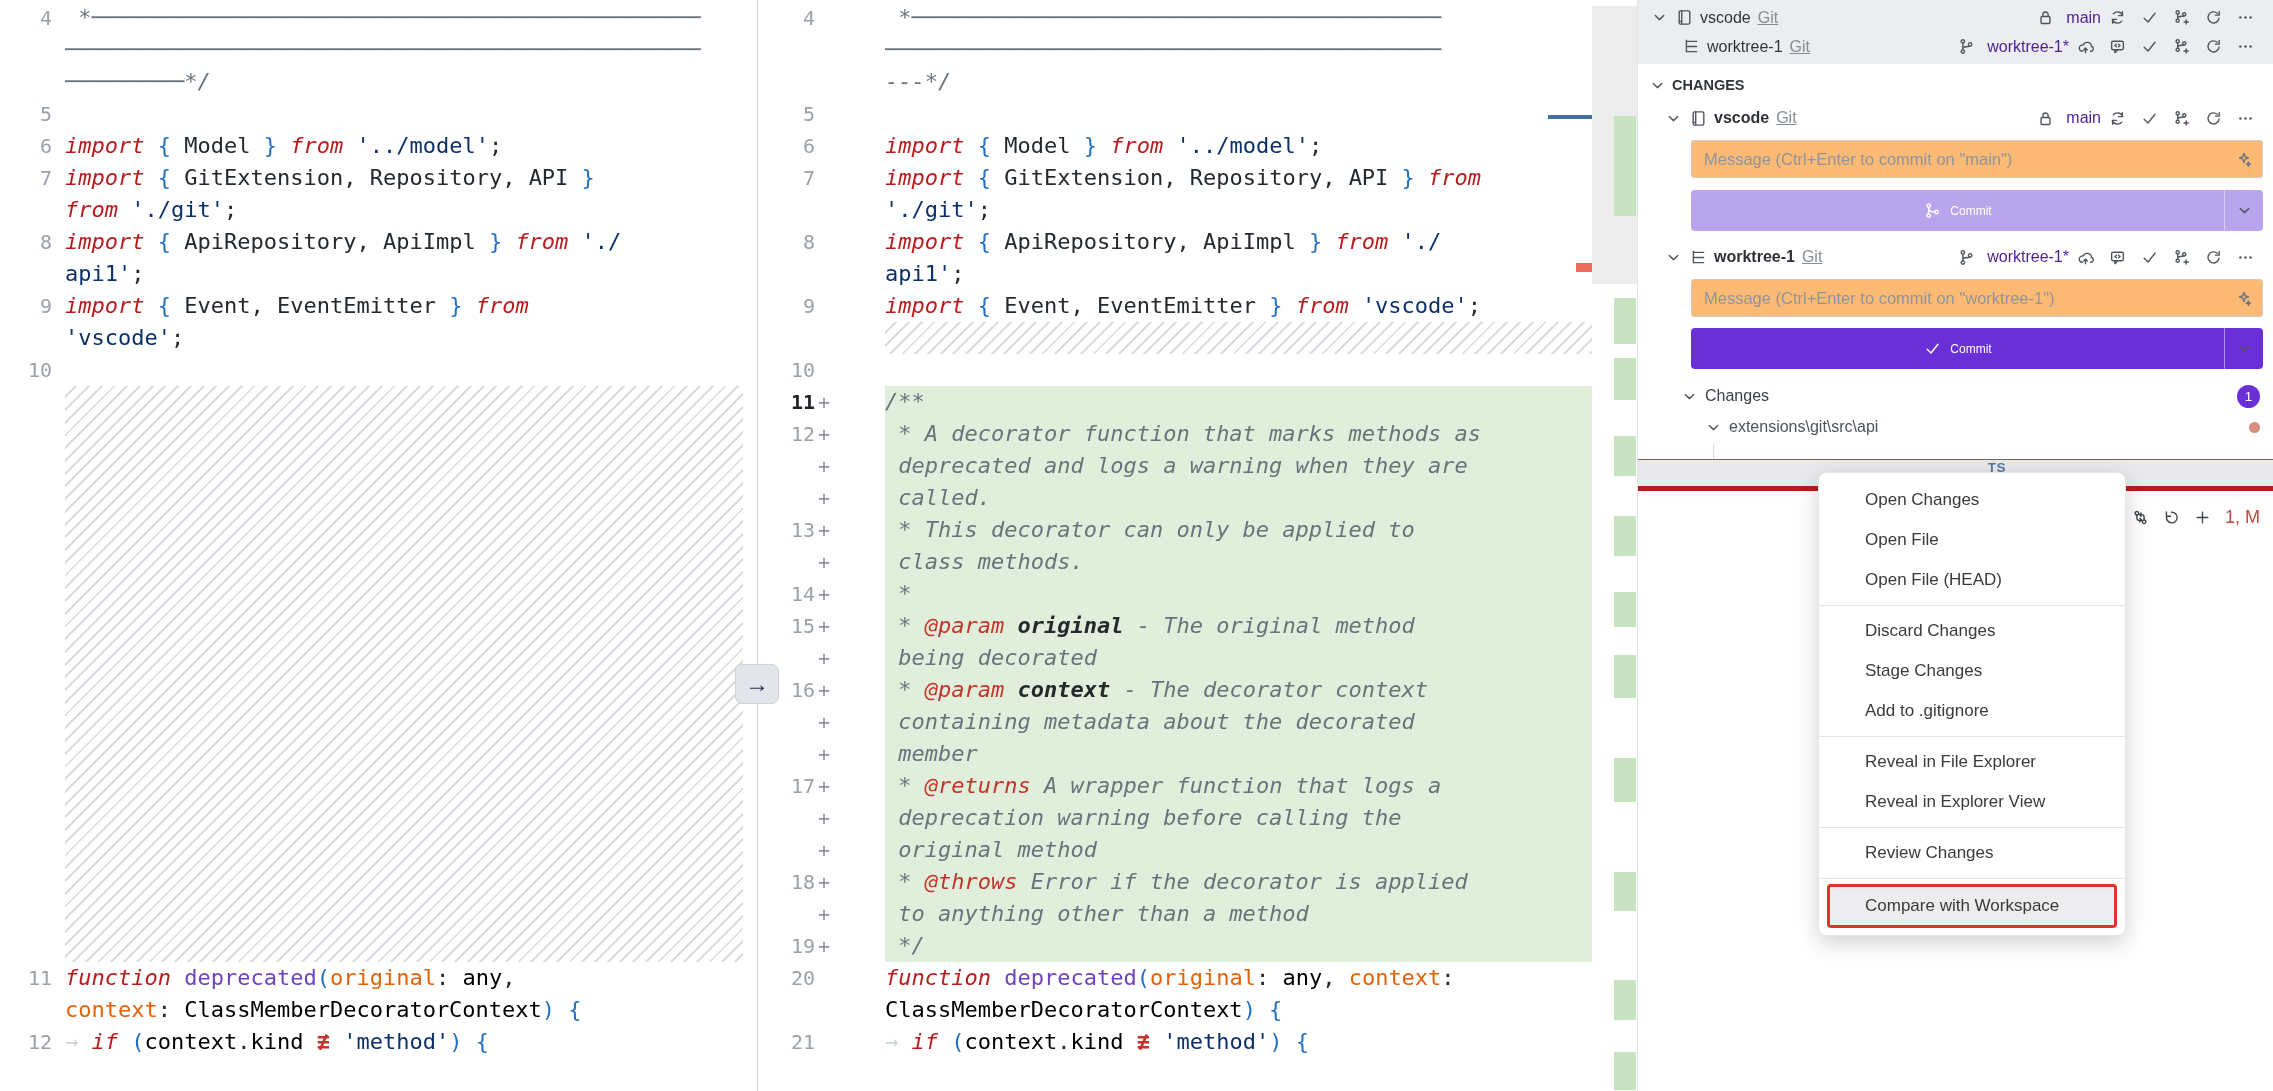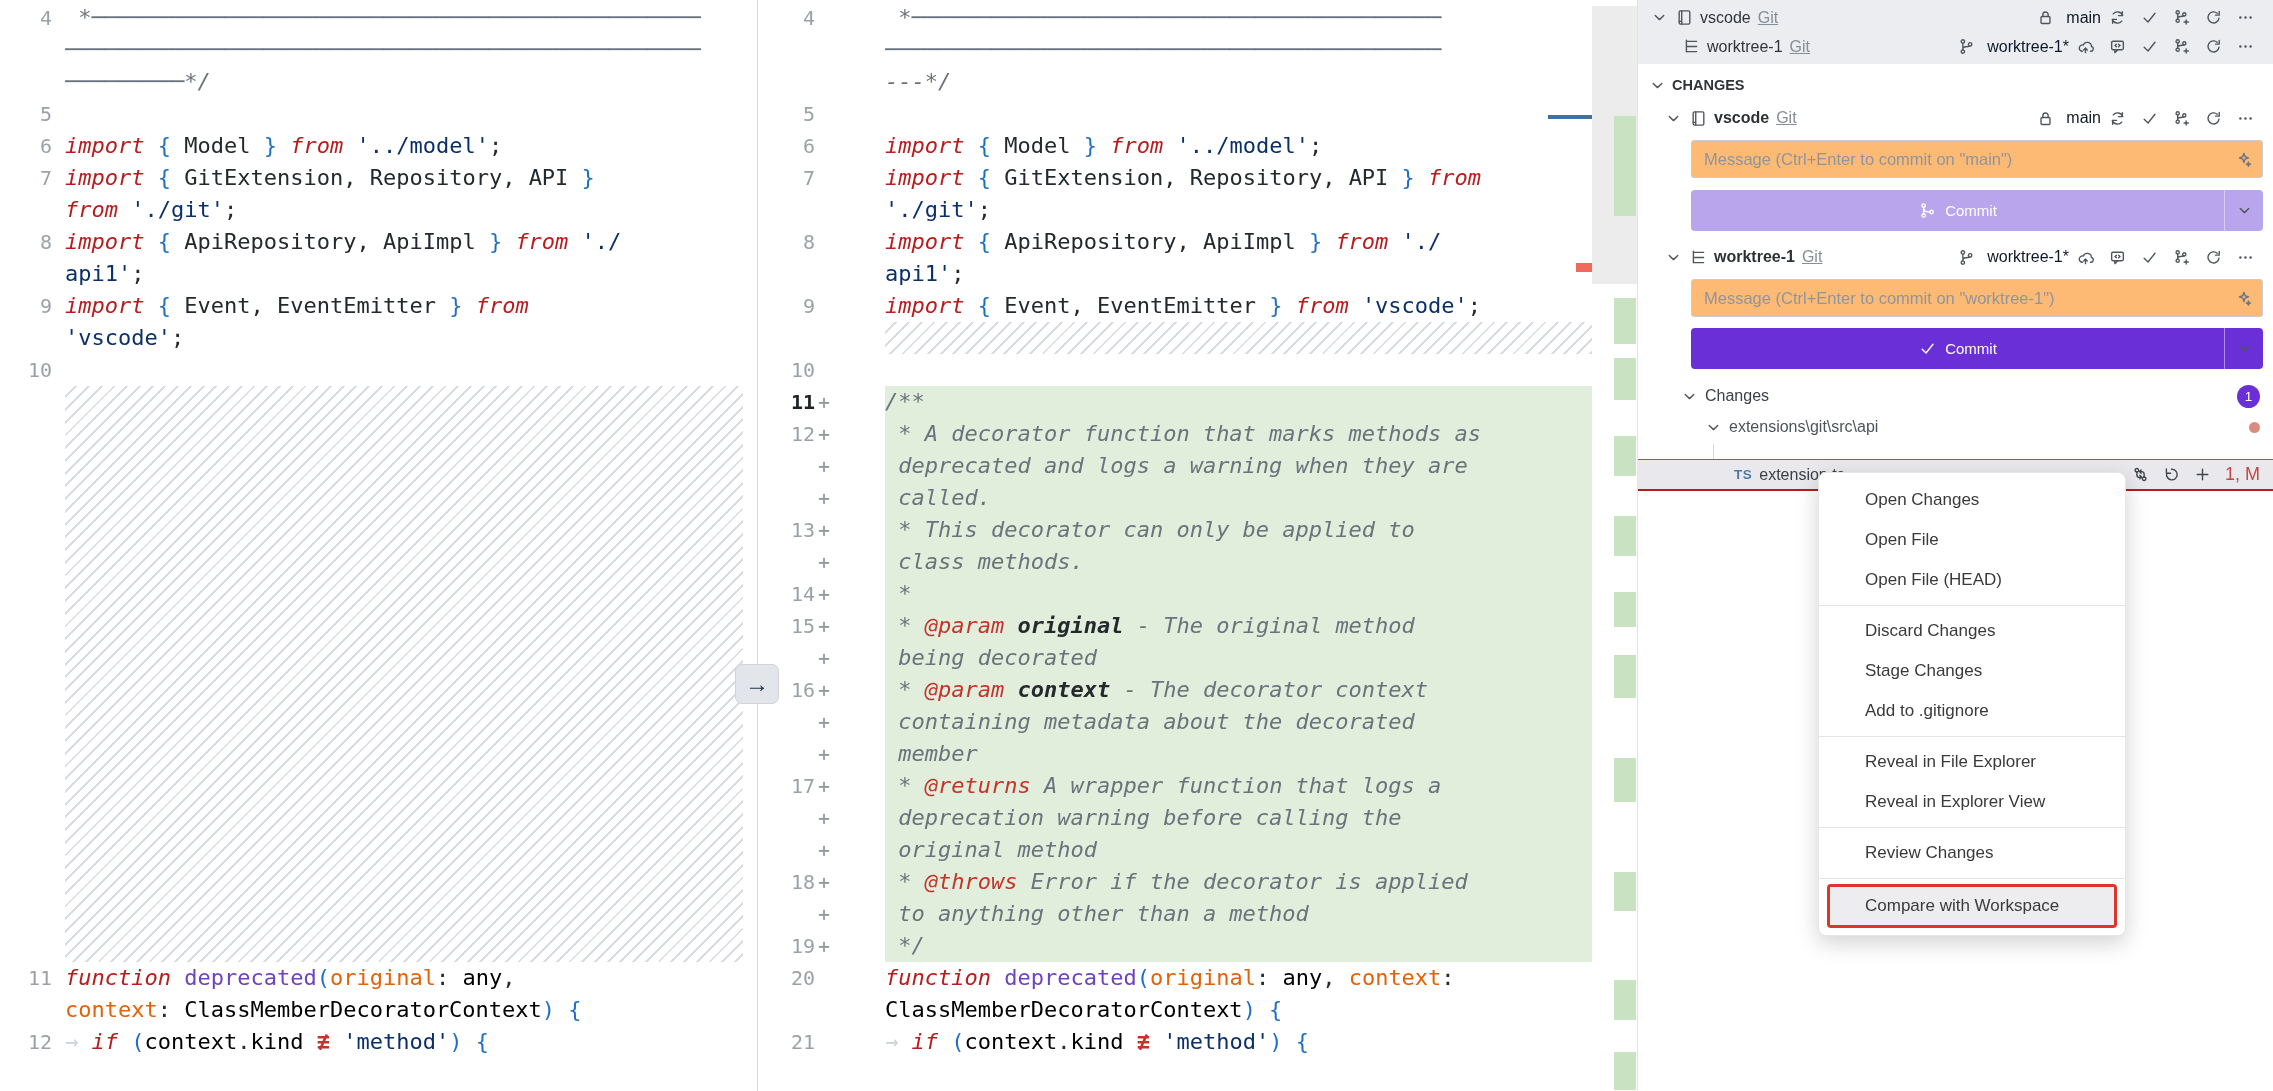--- a/index.html
+++ b/index.html
@@ -52,48 +52,48 @@
            border-left:1px solid #e4e4e6;font-size:16px;}
   .icon{display:inline-flex;width:18px;height:18px;flex:none;align-items:center;justify-content:center;color:#50555c;}
   .icon svg{width:17px;height:17px;}
   #repo-overlay{position:absolute;left:0;top:0;width:636px;height:64px;background:#ecedf1;}
   .repo-row{position:absolute;left:0;width:636px;height:29px;display:flex;align-items:center;
             padding:0 20px 0 12px;box-sizing:border-box;gap:7px;cursor:pointer;}
   .repo-row .name{color:#30343a;}
   .dim{color:#878d95;text-decoration:underline;}
   .spacer{flex:1;}
   .acts{display:flex;align-items:center;gap:14px;}
-  .branch-lbl{display:flex;align-items:center;gap:12px;color:#0f172a;justify-content:center;}
+  .branch-lbl{display:flex;align-items:center;gap:12px;color:#4c1d95;justify-content:center;}
   #changes-header{position:absolute;left:0;top:70px;width:636px;height:30px;display:flex;
       align-items:center;gap:6px;padding-left:10px;box-sizing:border-box;
       font-weight:bold;font-size:14.5px;color:#30343a;}
   .group-row{position:absolute;left:0;width:636px;height:32px;display:flex;align-items:center;
       gap:7px;padding:0 20px 0 26px;box-sizing:border-box;cursor:pointer;}
   .group-row .name{font-weight:bold;color:#2d3136;}
   .msg-input{position:absolute;left:53px;width:572px;height:38px;box-sizing:border-box;
       border:1px solid #c8ccd2;border-radius:3px;background:#fdba74;display:flex;align-items:center;
       padding:0 10px;gap:8px;}
   .msg-input input{flex:1;border:none;outline:none;font-size:16.5px;color:#333;background:transparent;
       font-family:"Liberation Sans",sans-serif;}
   .msg-input input::placeholder{color:#8f959e;}
   .commit-btn{position:absolute;left:53px;width:572px;height:41px;border-radius:4px;display:flex;
       align-items:center;color:#fff;cursor:pointer;}
   .commit-btn .main{flex:1;display:flex;align-items:center;justify-content:center;gap:9px;
-      font-size:15px;}
+      font-size:12px;}
   .commit-btn .main .icon{color:#fff;}
   .commit-btn .split{width:38px;height:100%;display:flex;align-items:center;justify-content:center;
       border-left:1px solid rgba(255,255,255,.45);}
   .commit-btn.pale{background:#b9a5ec;}
   .commit-btn.solid{background:#6b2fd8;}
   .tree-row{position:absolute;left:0;width:636px;display:flex;align-items:center;gap:7px;
       box-sizing:border-box;cursor:pointer;}
   #row-changes{top:380px;height:32px;padding:0 14px 0 42px;}
   #row-folder{top:412px;height:30px;padding:0 14px 0 66px;color:#4d535b;}
   #row-file{top:459px;height:32px;padding:0 14px 0 96px;background:#e9e9ed;
-      border-top:1px solid #7a52cf;border-bottom:2px solid #b91c1c;}
+      border-top:1px solid #7a52cf;border-bottom:5px solid #b91c1c;flex-direction:column;}
   .badge{margin-left:auto;width:23px;height:23px;border-radius:50%;background:#6b2fd8;color:#fff;
       font-size:13.5px;display:flex;align-items:center;justify-content:center;}
   .moddot{margin-left:auto;width:11px;height:11px;border-radius:50%;background:#d88d80;}
   .tsbadge{font-weight:bold;font-size:13.5px;color:#4e7ca6;letter-spacing:.5px;}
   .file-acts{margin-left:auto;display:flex;align-items:center;gap:13px;}
   .file-acts .icon{color:#3f444a;}
   .status{color:#c04a42;font-size:18px;}
   .indent-guide{position:absolute;left:75px;top:444px;width:1px;height:47px;background:#d8dadd;}
   
   #ctx-menu{position:absolute;left:180px;top:472px;width:308px;background:#fff;

